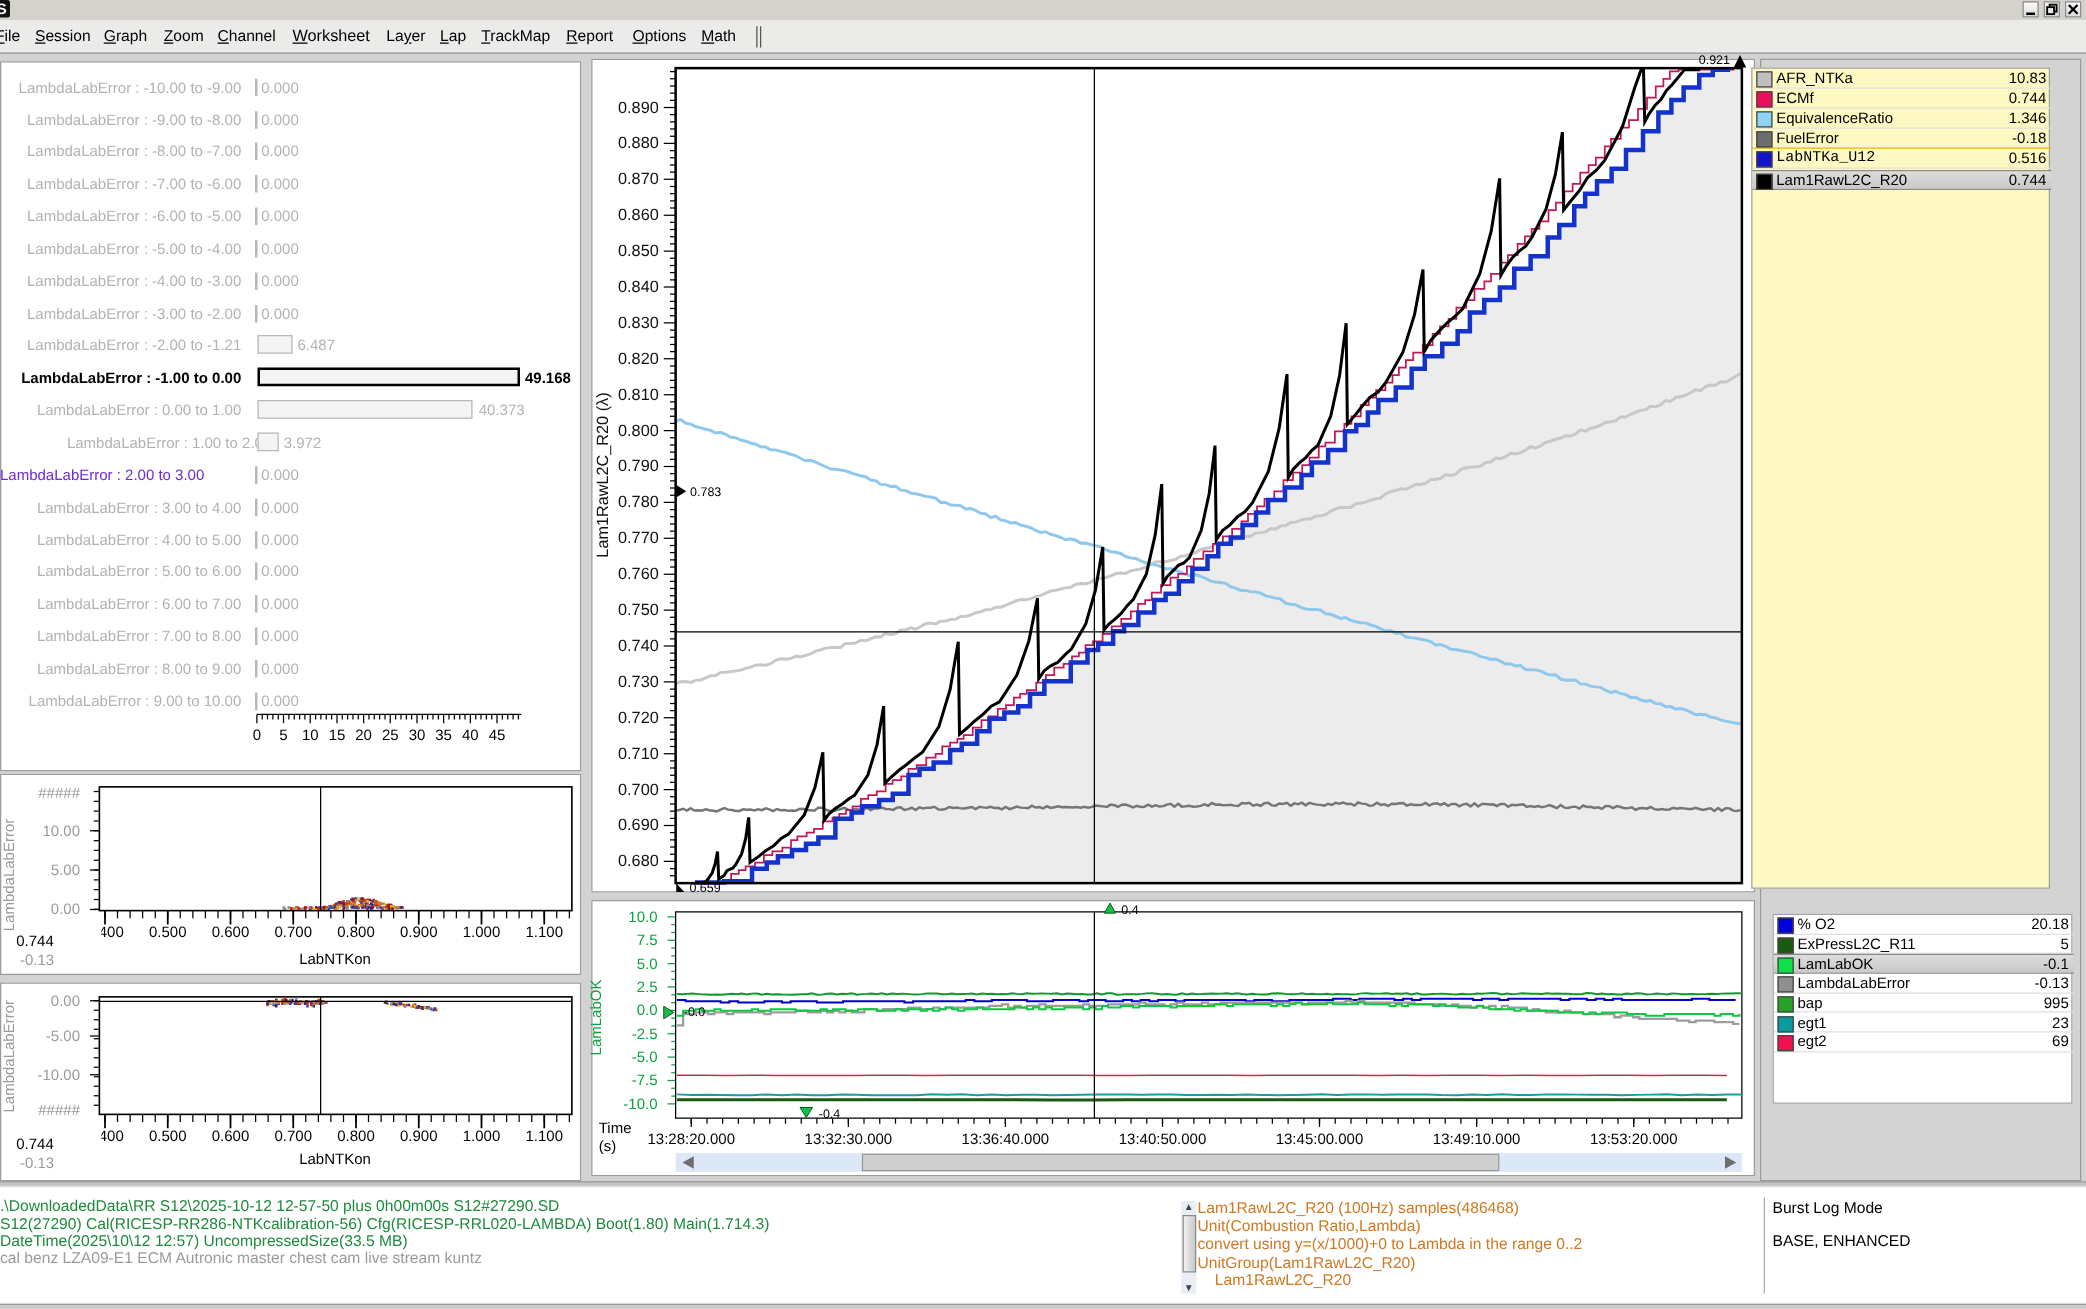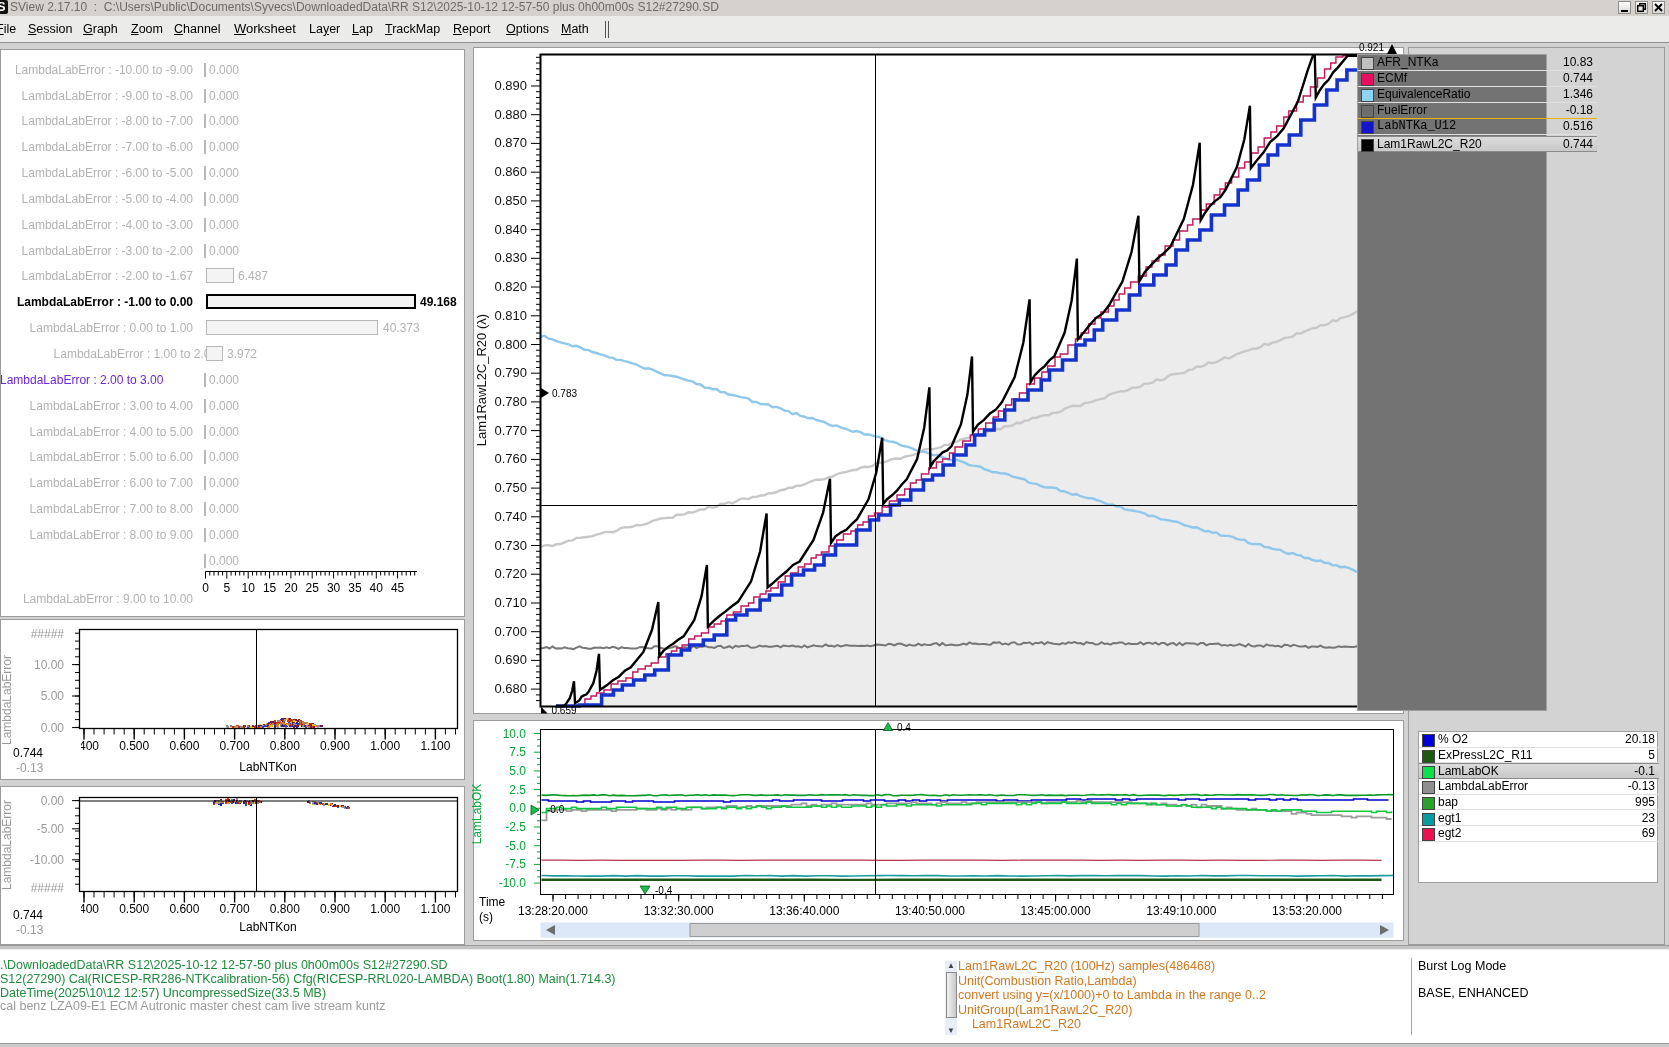--- a/index.html
+++ b/index.html
@@ -8,21 +8,20 @@
 .t11g { font:12px "Liberation Sans",sans-serif; fill:#9a9a9a; }
 .tgr { font:12px "Liberation Sans",sans-serif; fill:#9a9a9a; }
 .t12 { font:12px "Liberation Sans",sans-serif; fill:#000; }
 .tg { font:12px "Liberation Sans",sans-serif; fill:#0aa33c; }
 .tsm { font:10px "Liberation Sans",sans-serif; fill:#000; }
 svg { position:absolute; overflow:visible; }
 </style></head><body>
 
 <div style="position:absolute;left:0;top:0;width:1669px;height:16px;background:#d5d2cd;border-bottom:1px solid #9a9a9a;">
  <div style="position:absolute;left:-5px;top:0px;width:13px;height:14px;background:#111;border-radius:2px;color:#fff;font:bold 12px 'Liberation Sans';text-align:center;line-height:14px;">S</div>
- <div style="position:absolute;left:10px;top:0px;height:16px;line-height:15px;color:#6d6a65;font-size:12px;">SView 2.17.10&nbsp; :&nbsp; C:\Users\Public\Documents\Syvecs\DownloadedData\RR S12\2025-10-12 12-57-50 plus 0h00m00s S12#27290.SD</div>
  <div style="position:absolute;left:1618px;top:0.5px;width:13px;height:13px;background:linear-gradient(#fdfdfd,#d9d9d9);border:1px solid #8e8e8e;box-sizing:border-box;">
       <svg width="11" height="11" style="left:0;top:0;">
         <line x1="2" y1="9" x2="9" y2="9" stroke="#000" stroke-width="2"></line>
       </svg>
     </div>
  <div style="position:absolute;left:1634.5px;top:0.5px;width:13px;height:13px;background:linear-gradient(#fdfdfd,#d9d9d9);border:1px solid #8e8e8e;box-sizing:border-box;">
       <svg width="11" height="11" style="left:0;top:0;">
         <rect x="3.7" y="1.7" width="5.6" height="5.6" fill="none" stroke="#000" stroke-width="1.5"></rect>
         <rect x="1.7" y="3.7" width="5.6" height="5.6" fill="#e8e8e8" stroke="#000" stroke-width="1.5"></rect>
       </svg>
@@ -71,21 +70,21 @@
     <div style="position:absolute;left:209px;top:160.1px;height:26px;line-height:26px;color:#b2b2b2;">0.000</div>
     <div style="position:absolute;left:0;top:185.9px;width:193px;height:26px;line-height:26px;text-align:right;color:#b2b2b2;">LambdaLabError : -5.00 to -4.00</div>
     <div style="position:absolute;left:204px;top:191.9px;width:2px;height:14px;background:#b8b8b8;"></div>
     <div style="position:absolute;left:209px;top:185.9px;height:26px;line-height:26px;color:#b2b2b2;">0.000</div>
     <div style="position:absolute;left:0;top:211.7px;width:193px;height:26px;line-height:26px;text-align:right;color:#b2b2b2;">LambdaLabError : -4.00 to -3.00</div>
     <div style="position:absolute;left:204px;top:217.7px;width:2px;height:14px;background:#b8b8b8;"></div>
     <div style="position:absolute;left:209px;top:211.7px;height:26px;line-height:26px;color:#b2b2b2;">0.000</div>
     <div style="position:absolute;left:0;top:237.6px;width:193px;height:26px;line-height:26px;text-align:right;color:#b2b2b2;">LambdaLabError : -3.00 to -2.00</div>
     <div style="position:absolute;left:204px;top:243.6px;width:2px;height:14px;background:#b8b8b8;"></div>
     <div style="position:absolute;left:209px;top:237.6px;height:26px;line-height:26px;color:#b2b2b2;">0.000</div>
-    <div style="position:absolute;left:0;top:263.4px;width:193px;height:26px;line-height:26px;text-align:right;color:#b2b2b2;">LambdaLabError : -2.00 to -1.67</div>
+    <div style="position:absolute;left:0;top:263.4px;width:193px;height:26px;line-height:26px;text-align:right;color:#b2b2b2;">LambdaLabError : -2.00 to -1.21</div>
     <div style="position:absolute;left:205.5px;top:268.4px;width:28px;height:15px;background:#f4f4f4;border:1px solid #b8b8b8;box-sizing:border-box;"></div>
     <div style="position:absolute;left:238px;top:263.4px;height:26px;line-height:26px;color:#b2b2b2;">6.487</div>
     <div style="position:absolute;left:0;top:289.3px;width:193px;height:26px;line-height:26px;text-align:right;color:#000;font-weight:bold;">LambdaLabError : -1.00 to 0.00</div>
     <div style="position:absolute;left:205.5px;top:294.3px;width:210px;height:15px;background:#f4f4f4;border:2px solid #000;box-sizing:border-box;"></div>
     <div style="position:absolute;left:420px;top:289.3px;height:26px;line-height:26px;color:#000;font-weight:bold;">49.168</div>
     <div style="position:absolute;left:0;top:315.1px;width:193px;height:26px;line-height:26px;text-align:right;color:#b2b2b2;">LambdaLabError : 0.00 to 1.00</div>
     <div style="position:absolute;left:205.5px;top:320.1px;width:172px;height:15px;background:#f4f4f4;border:1px solid #b8b8b8;box-sizing:border-box;"></div>
     <div style="position:absolute;left:383px;top:315.1px;height:26px;line-height:26px;color:#b2b2b2;">40.373</div>
     <div style="position:absolute;left:0;top:340.9px;width:193px;height:26px;line-height:26px;text-align:right;color:#b2b2b2;margin-left:24px;">LambdaLabError : 1.00 to 2.00</div>
     <div style="position:absolute;left:205.5px;top:345.9px;width:17px;height:15px;background:#f4f4f4;border:1px solid #b8b8b8;box-sizing:border-box;"></div>
@@ -104,21 +103,21 @@
     <div style="position:absolute;left:209px;top:444.3px;height:26px;line-height:26px;color:#b2b2b2;">0.000</div>
     <div style="position:absolute;left:0;top:470.1px;width:193px;height:26px;line-height:26px;text-align:right;color:#b2b2b2;">LambdaLabError : 6.00 to 7.00</div>
     <div style="position:absolute;left:204px;top:476.1px;width:2px;height:14px;background:#b8b8b8;"></div>
     <div style="position:absolute;left:209px;top:470.1px;height:26px;line-height:26px;color:#b2b2b2;">0.000</div>
     <div style="position:absolute;left:0;top:496.0px;width:193px;height:26px;line-height:26px;text-align:right;color:#b2b2b2;">LambdaLabError : 7.00 to 8.00</div>
     <div style="position:absolute;left:204px;top:502.0px;width:2px;height:14px;background:#b8b8b8;"></div>
     <div style="position:absolute;left:209px;top:496.0px;height:26px;line-height:26px;color:#b2b2b2;">0.000</div>
     <div style="position:absolute;left:0;top:521.8px;width:193px;height:26px;line-height:26px;text-align:right;color:#b2b2b2;">LambdaLabError : 8.00 to 9.00</div>
     <div style="position:absolute;left:204px;top:527.8px;width:2px;height:14px;background:#b8b8b8;"></div>
     <div style="position:absolute;left:209px;top:521.8px;height:26px;line-height:26px;color:#b2b2b2;">0.000</div>
-    <div style="position:absolute;left:0;top:547.7px;width:193px;height:26px;line-height:26px;text-align:right;color:#b2b2b2;margin-top:38px;">LambdaLabError : 9.00 to 10.00</div>
+    <div style="position:absolute;left:0;top:547.7px;width:193px;height:26px;line-height:26px;text-align:right;color:#b2b2b2;">LambdaLabError : 9.00 to 10.00</div>
     <div style="position:absolute;left:204px;top:553.7px;width:2px;height:14px;background:#b8b8b8;"></div>
     <div style="position:absolute;left:209px;top:547.7px;height:26px;line-height:26px;color:#b2b2b2;">0.000</div>
 </div>
 <svg style="left:0;top:49px;" width="465" height="568" viewBox="0 49 465 568">
     <line x1="205.5" y1="571.5" x2="417" y2="571.5" stroke="#000" stroke-width="1"></line>
     <line x1="205.5" y1="571.5" x2="205.5" y2="578.5" stroke="#000" stroke-width="1"></line>
     <line x1="209.8" y1="571.5" x2="209.8" y2="575.5" stroke="#000" stroke-width="1"></line>
     <line x1="214.0" y1="571.5" x2="214.0" y2="575.5" stroke="#000" stroke-width="1"></line>
     <line x1="218.3" y1="571.5" x2="218.3" y2="575.5" stroke="#000" stroke-width="1"></line>
     <line x1="222.6" y1="571.5" x2="222.6" y2="575.5" stroke="#000" stroke-width="1"></line>
@@ -1159,21 +1158,21 @@
  <path d="M531,805 l8,5 l-8,5 z" fill="#18c04a" stroke="#0a5a20" stroke-width="0.8"></path>
  <text x="547" y="813" class="tsm">-0.0</text>
 
  <rect x="540.5" y="922.5" width="853" height="15" fill="#dce8f8"></rect>
  <path d="M555,925 l0,10 l-9,-5 z" fill="#6e6e6e"></path>
  <path d="M1380,925 l0,10 l9,-5 z" fill="#6e6e6e"></path>
  <rect x="690" y="923.5" width="509" height="13" fill="#cfcfcf" stroke="#9a9a9a" stroke-width="1"></rect>
 </svg>
 
 <div style="position:absolute;left:1408px;top:47px;width:257px;height:898px;background:#d3d3d3;border:1px solid #9b9b9b;box-sizing:border-box;"></div>
-<div style="position:absolute;left:1357px;top:54px;width:190px;height:657px;background:#737373;border:1px solid #a0a0a0;box-sizing:border-box;">
+<div style="position:absolute;left:1401px;top:54px;width:239px;height:657px;background:#fef9c3;border:1px solid #a0a0a0;box-sizing:border-box;">
 <div style="position:absolute;left:0px;top:0.0px;width:239px;height:16.1px;box-sizing:border-box;border-bottom:1px solid #e0e0e0;">
       <div style="position:absolute;left:3px;top:2px;width:11px;height:11px;background:#c0c0c0;border:1px solid #444;"></div>
       <div style="position:absolute;left:19px;top:0;height:16.1px;line-height:15.100000000000001px;color:#000;">AFR_NTKa</div>
       <div style="position:absolute;right:4px;top:0;height:16.1px;line-height:15.100000000000001px;color:#000;">10.83</div>
     </div>
     <div style="position:absolute;left:0px;top:16.1px;width:239px;height:16.1px;box-sizing:border-box;border-bottom:1px solid #e0e0e0;">
       <div style="position:absolute;left:3px;top:2px;width:11px;height:11px;background:#ea0e5e;border:1px solid #444;"></div>
       <div style="position:absolute;left:19px;top:0;height:16.1px;line-height:15.100000000000001px;color:#000;">ECMf</div>
       <div style="position:absolute;right:4px;top:0;height:16.1px;line-height:15.100000000000001px;color:#000;">0.744</div>
     </div>

